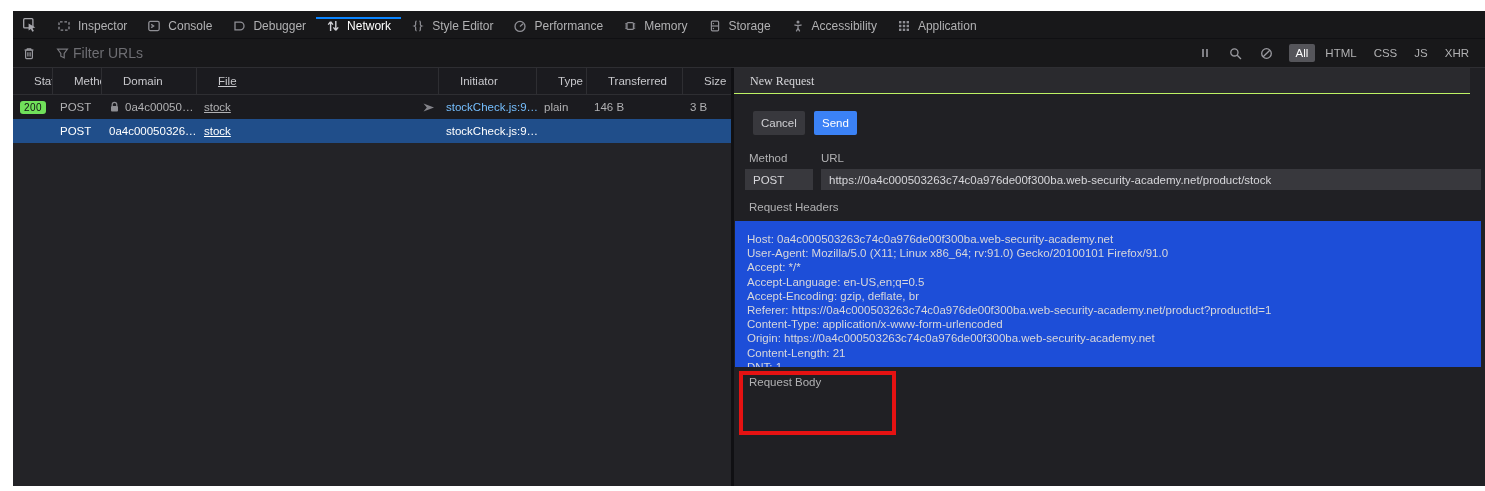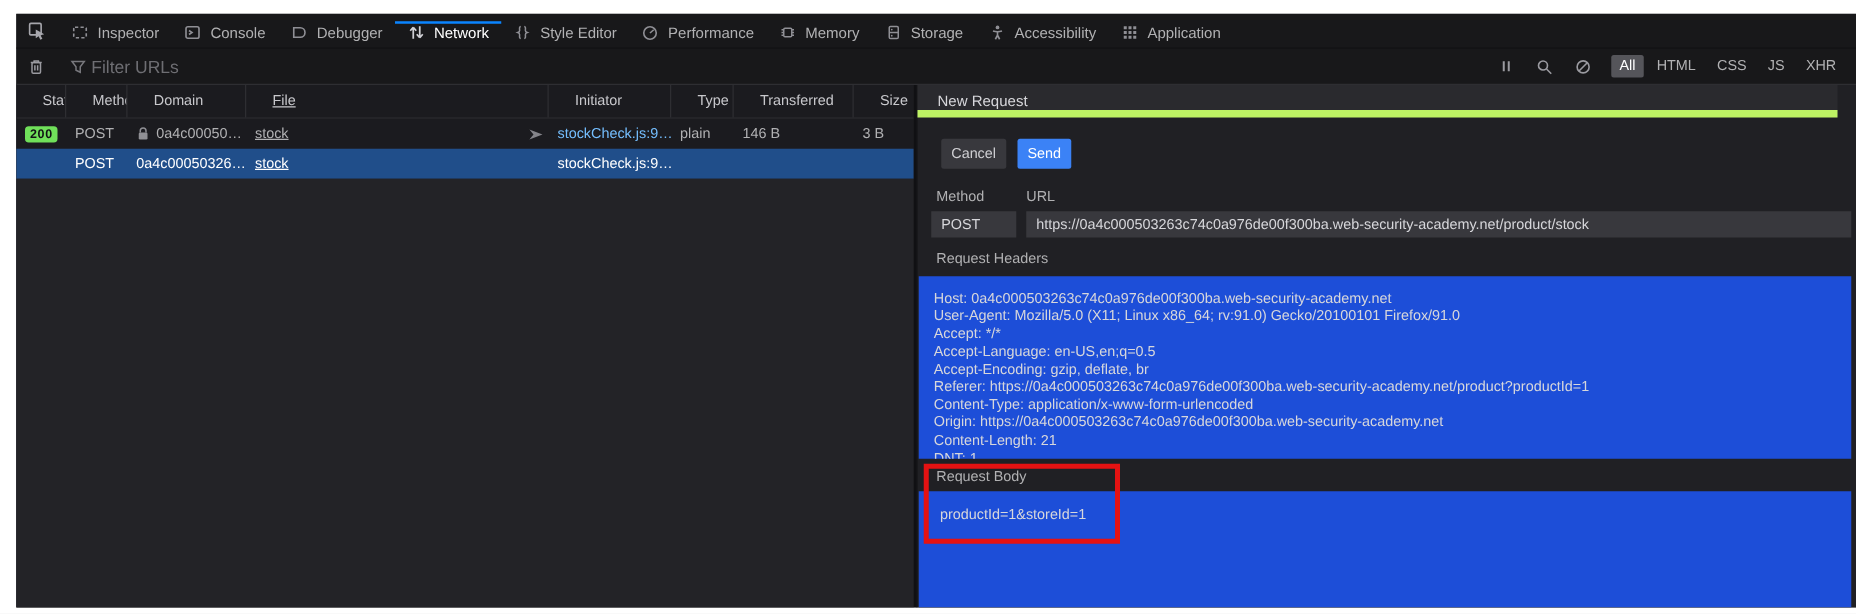--- a/index.html
+++ b/index.html
@@ -32,30 +32,30 @@
   .netlist { width:718px; background:#232327; display:flex; flex-direction:column; font-size:11.5px; }
   .splitter { width:2px; background:#101013; cursor:col-resize; }
 
   .thead { display:flex; height:27px; background:#1b1b1f; border-bottom:1px solid #2e2e32; color:#c8c8cc; }
   .th { display:flex; align-items:center; padding-left:21px; border-right:1px solid #2e2e32; cursor:pointer; overflow:hidden; white-space:nowrap; }
   .nrow { display:flex; height:24px; background:#1b1b1f; color:#b1b1b3; cursor:pointer; }
   .nrow.selected { background:#204e8a; color:#ffffff; }
   .cell { display:flex; align-items:center; padding-left:7px; overflow:hidden; white-space:nowrap; }
   .c-status{width:40px;} .c-method{width:49px;} .c-domain{width:95px;} .c-file{width:242px;text-decoration:underline;}
   .c-initiator{width:98px;} .c-type{width:50px;} .c-transferred{width:96px;} .c-size{width:48px;}
-  .badge-200 { background:#70e05a; color:#111114; font-size:10px; font-weight:bold; padding:1px 4px; border-radius:3px; letter-spacing:0.5px; }
+  .badge-200 { background:#70e05a; color:#111114; font-size:10px; font-weight:normal; padding:1px 4px; border-radius:3px; letter-spacing:0.5px; }
   .lock { margin-right:5px; color:#8f8f94; display:flex; flex:none; }
   .c-file { justify-content:space-between; padding-right:4px; }
   .plane { color:#84848a; display:flex; flex:none; }
   .link { color:#75bfff; }
   .listfill { flex:1; background:#232327; }
 
   
   .resend { position:relative; flex:1; background:#202024; border-left:1px solid #101013; font-size:11.5px; }
-  .resend-title { position:absolute; top:0; left:0; right:15px; height:26px; line-height:26px; background:#2a2a2e; color:#d7d7db; padding-left:16px; font-size:12px; border-bottom:6px solid #bef264; }
+  .resend-title { position:absolute; top:0; left:0; right:15px; height:26px; line-height:26px; background:#2a2a2e; color:#d7d7db; padding-left:16px; font-size:12px; border-bottom:1px solid #bef264;font-family:Liberation Serif, serif; }
   .btn { position:absolute; top:43px; height:24px; border:none; border-radius:2px; font-size:11.5px; padding:0 8px; cursor:pointer; font-family:inherit; }
   .btn-cancel { left:19px; background:#38383d; color:#cfcfd3; }
   .btn-send { left:70px; background:#3b82f6; color:#ffffff;margin-left:10px; }
   .flabel { position:absolute; color:#b1b1b3; }
   .lbl-method { top:84px; left:15px; } .lbl-url { top:84px; left:87px; }
   .lbl-headers { top:133px; left:15px; } .lbl-body { top:308px; left:15px; }
   .tinput { position:absolute; top:101px; height:21px; background:#38383d; border:none; outline:none; color:#d7d7db; font-size:11.5px; font-family:inherit; padding:0 8px; }
   .in-method { left:11px; width:68px; }
   .in-url { left:87px; right:4px; }
   .tarea { position:absolute; left:1px; right:4px; background:#1d4ed8; border:none; outline:none; resize:none; overflow:hidden; color:#d7d7db; font-size:11.5px; line-height:14.2px; font-family:inherit; padding:11px 12px 0 12px; }
@@ -325,19 +325,18 @@
 Accept: */*
 Accept-Language: en-US,en;q=0.5
 Accept-Encoding: gzip, deflate, br
 Referer: https://0a4c000503263c74c0a976de00f300ba.web-security-academy.net/product?productId=1
 Content-Type: application/x-www-form-urlencoded
 Origin: https://0a4c000503263c74c0a976de00f300ba.web-security-academy.net
 Content-Length: 21
 DNT: 1</textarea>
 
         <div class="flabel lbl-body">Request Body</div>
-        <textarea class="tarea ta-body" spellcheck="false" style="">productId=1&amp;storeId=1</textarea>
       </div>
     </div>
   </div>
 
   <div class="red-annotation"></div>
 </div>
 
 </body></html>

